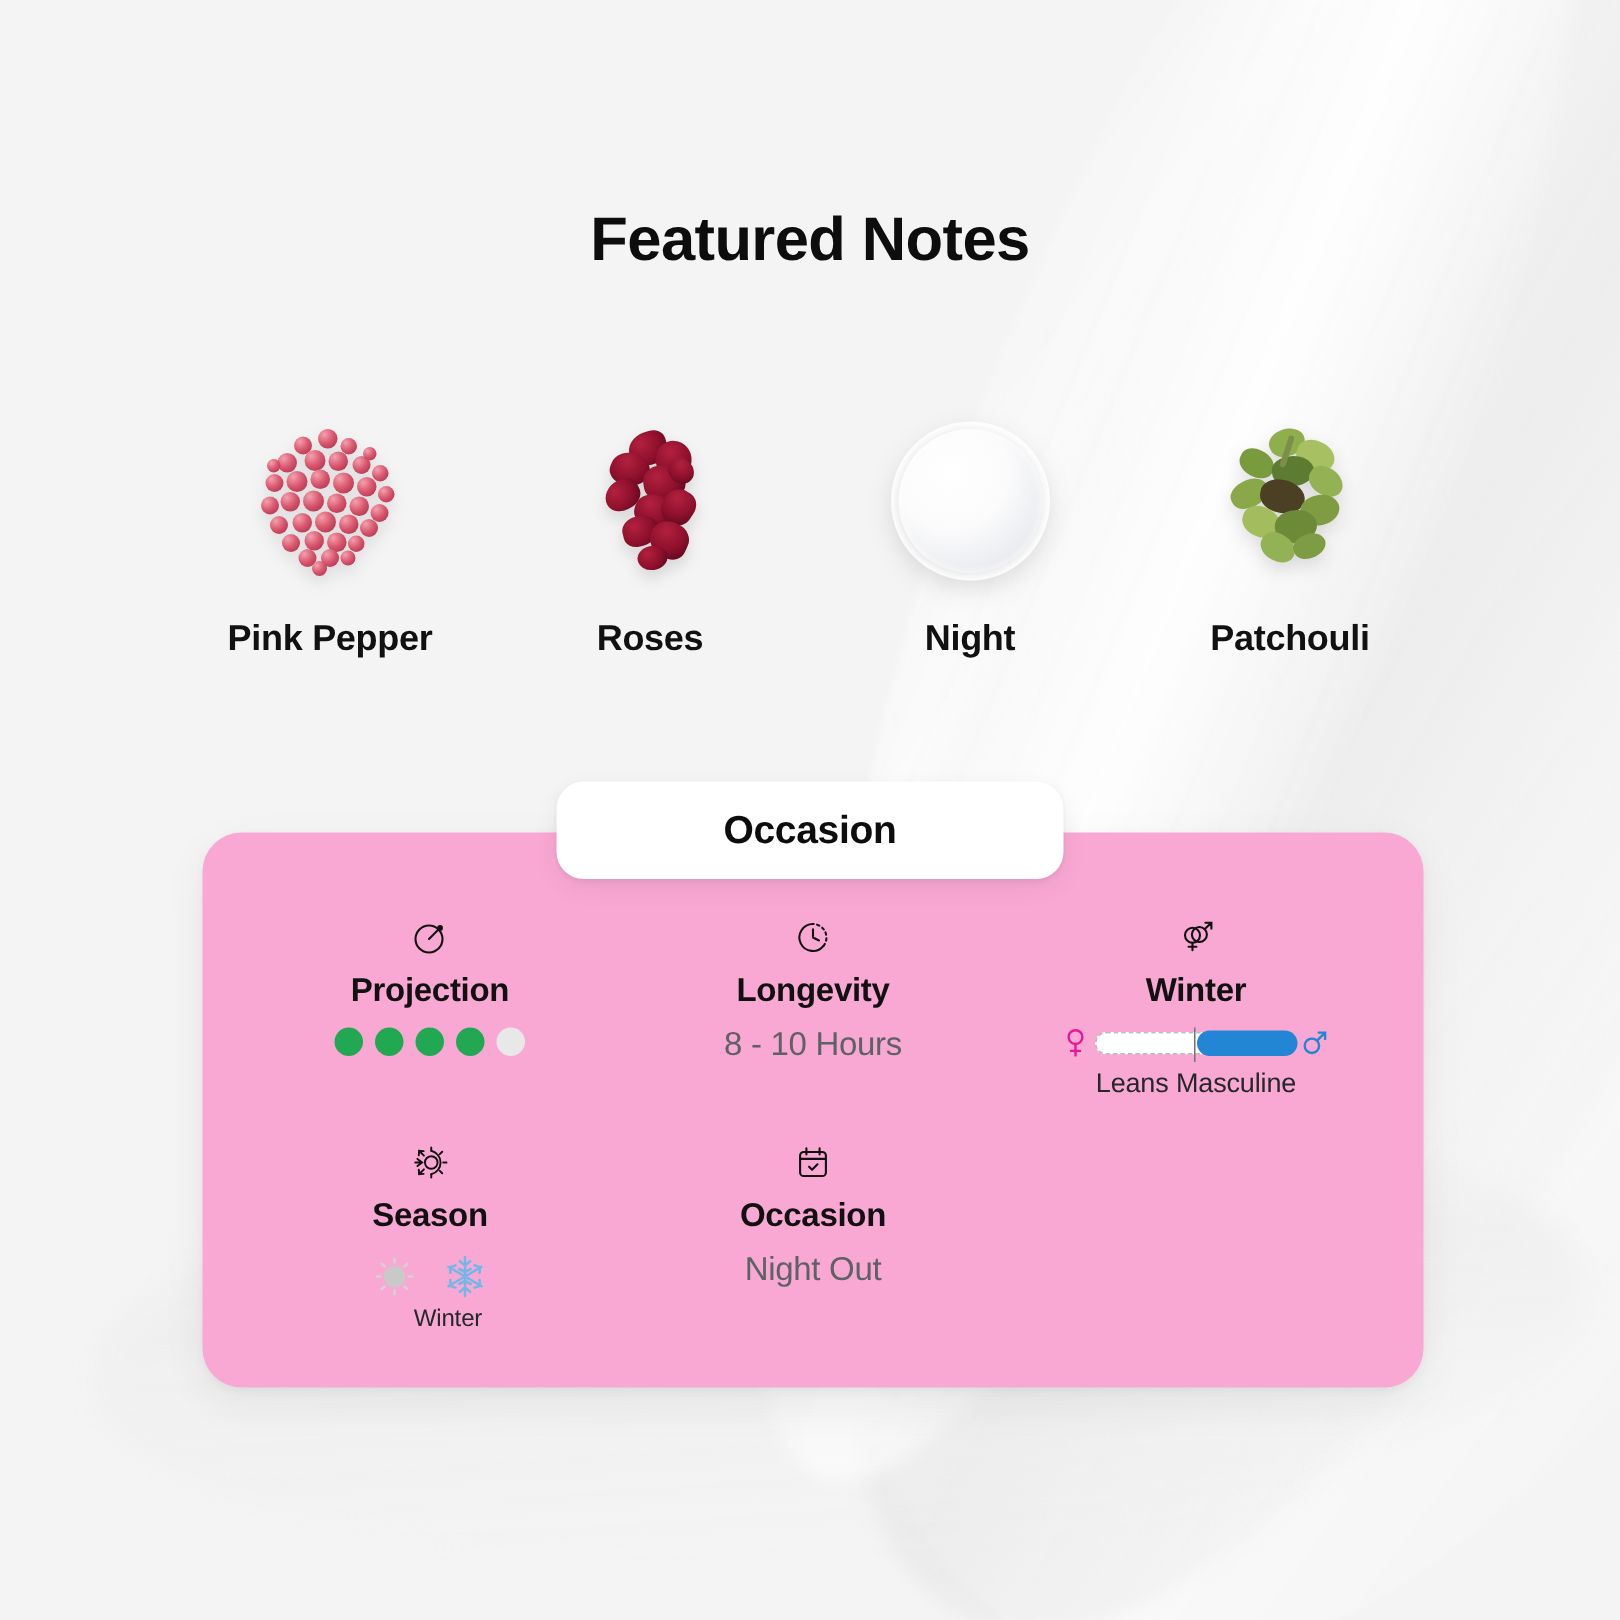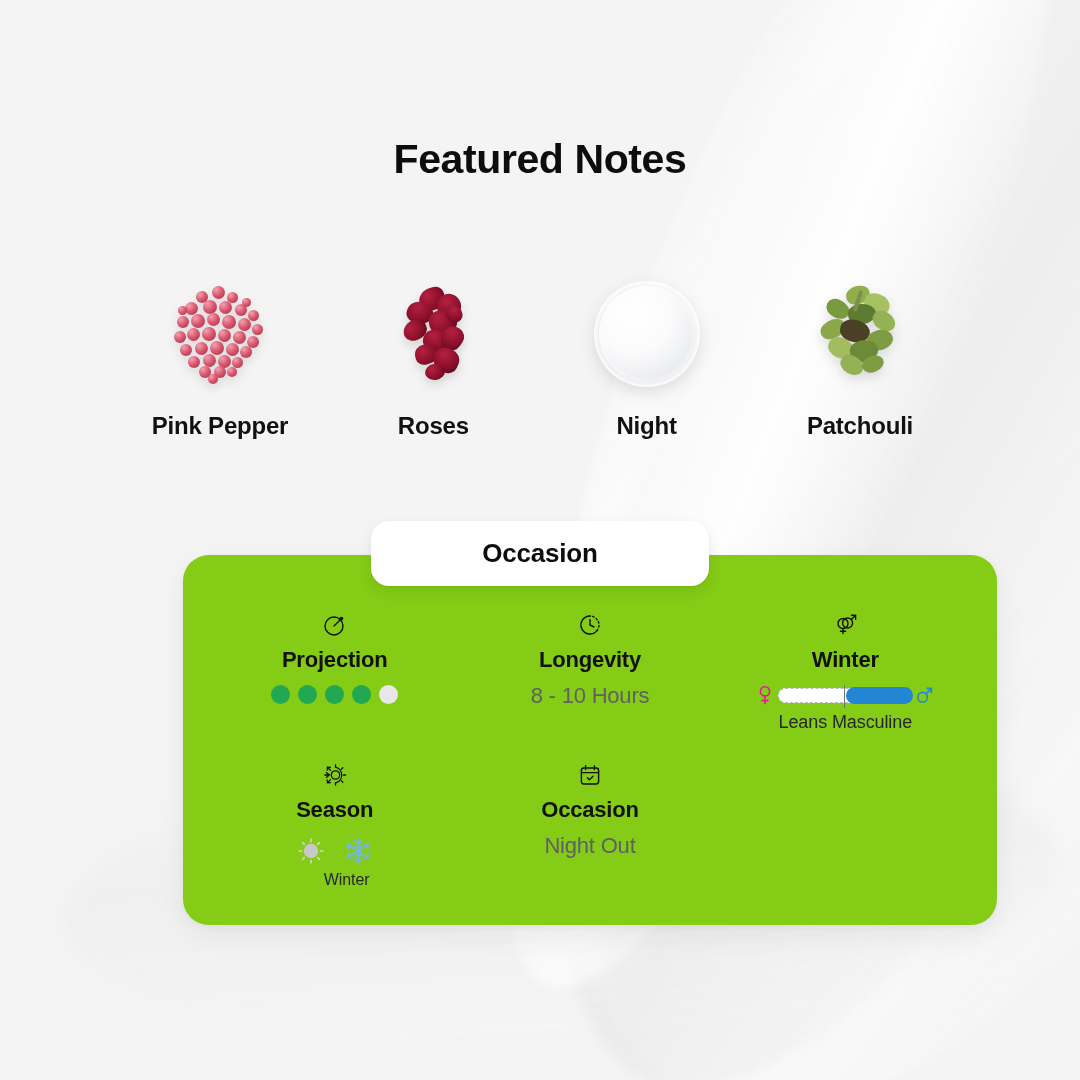--- a/index.html
+++ b/index.html
@@ -168,26 +168,25 @@
     letter-spacing: -.2px;
   }
 
   
   .summary-card {
     position: absolute;
     left: 135px;
     top: 555px;
     width: 814px;
     height: 370px;
-    background: #84cc16;
+    background: #f9a8d4;
     border-radius: 26px;
     box-shadow: 0 10px 30px rgba(0,0,0,.06), 0 2px 6px rgba(0,0,0,.04);
     z-index: 2;
     padding: 56px 24px 0;
-    margin-left: 48px;
   }
   .grid {
     display: grid;
     grid-template-columns: repeat(3, 1fr);
     grid-template-rows: 150px 150px;
   }
   .cell {
     display: flex;
     flex-direction: column;
     align-items: center;

